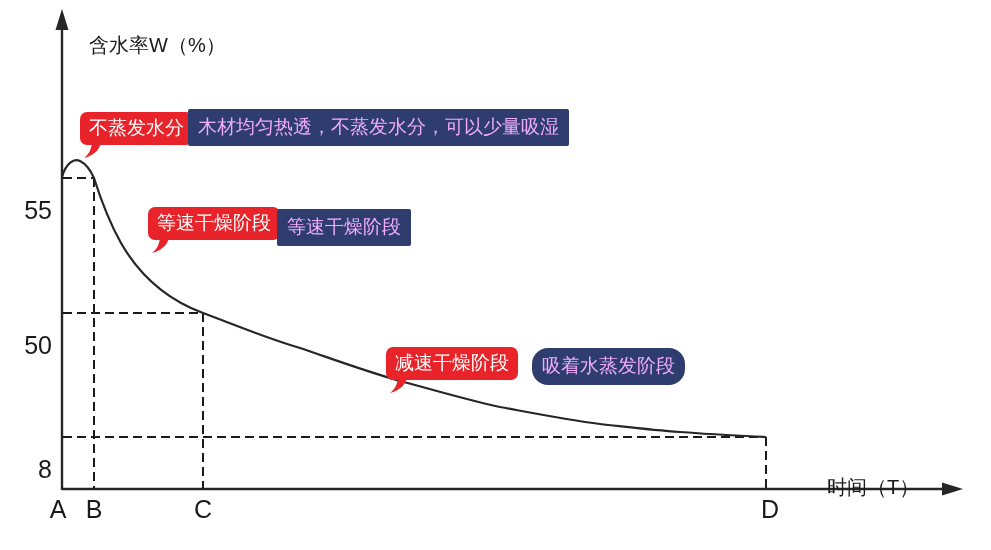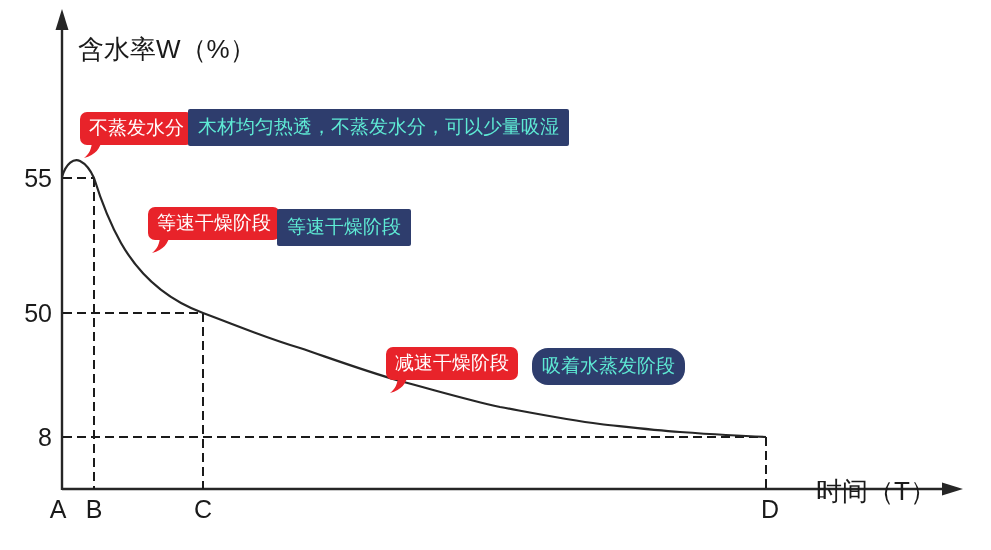--- a/index.html
+++ b/index.html
@@ -10,39 +10,39 @@
     background: var(--background, #ffffff);
     font-family: "Liberation Sans", "DejaVu Sans", sans-serif;
     overflow: hidden;
   }
   .chart-svg { position: absolute; left: 0; top: 0; }
   .axis-stroke { stroke: var(--line-color, #262626); stroke-width: 2.4; fill: none; }
   .curve { stroke: var(--line-color, #262626); stroke-width: 2.2; fill: none; }
   .dash { stroke: var(--text-dark, #1a1a1a); stroke-width: 2; stroke-dasharray: 9 5; fill: none; }
   .arrowhead { fill: var(--line-color, #262626); }
   .lbl { position: absolute; color: var(--text-dark, #1a1a1a); white-space: nowrap; }
-  .axis-title { font-size: 26px; }
-  .ytick { font-size: 25px; width: 42px; text-align: right; line-height: 28px; }
+  .axis-title { font-size: 20px; margin-left: 11px; }
+  .ytick { font-size: 25px; width: 42px; text-align: right; line-height: 28px; margin-top: 32px; }
   .xpt { font-size: 25px; transform: translateX(-50%); }
   .stage-callout {
     position: absolute;
     background: var(--stage-red, #e8232a);
     color: #ffffff;
     font-size: 19px;
     line-height: 1.2;
     padding: 5px 9px;
     border-radius: 7px;
     white-space: nowrap;
   }
   .tail { position: absolute; left: 3px; bottom: -14px; }
   .tail path { fill: var(--stage-red, #e8232a); }
   .note-box {
     position: absolute;
     background: var(--note-navy, #2e3d6d);
-    color: #5eead4;
+    color: #f0abfc;
     font-size: 19px;
     line-height: 1.2;
     padding: 7px 10px;
     border-radius: 2px;
     white-space: nowrap;
   }
 </style>
 </head>
 <body>
 

